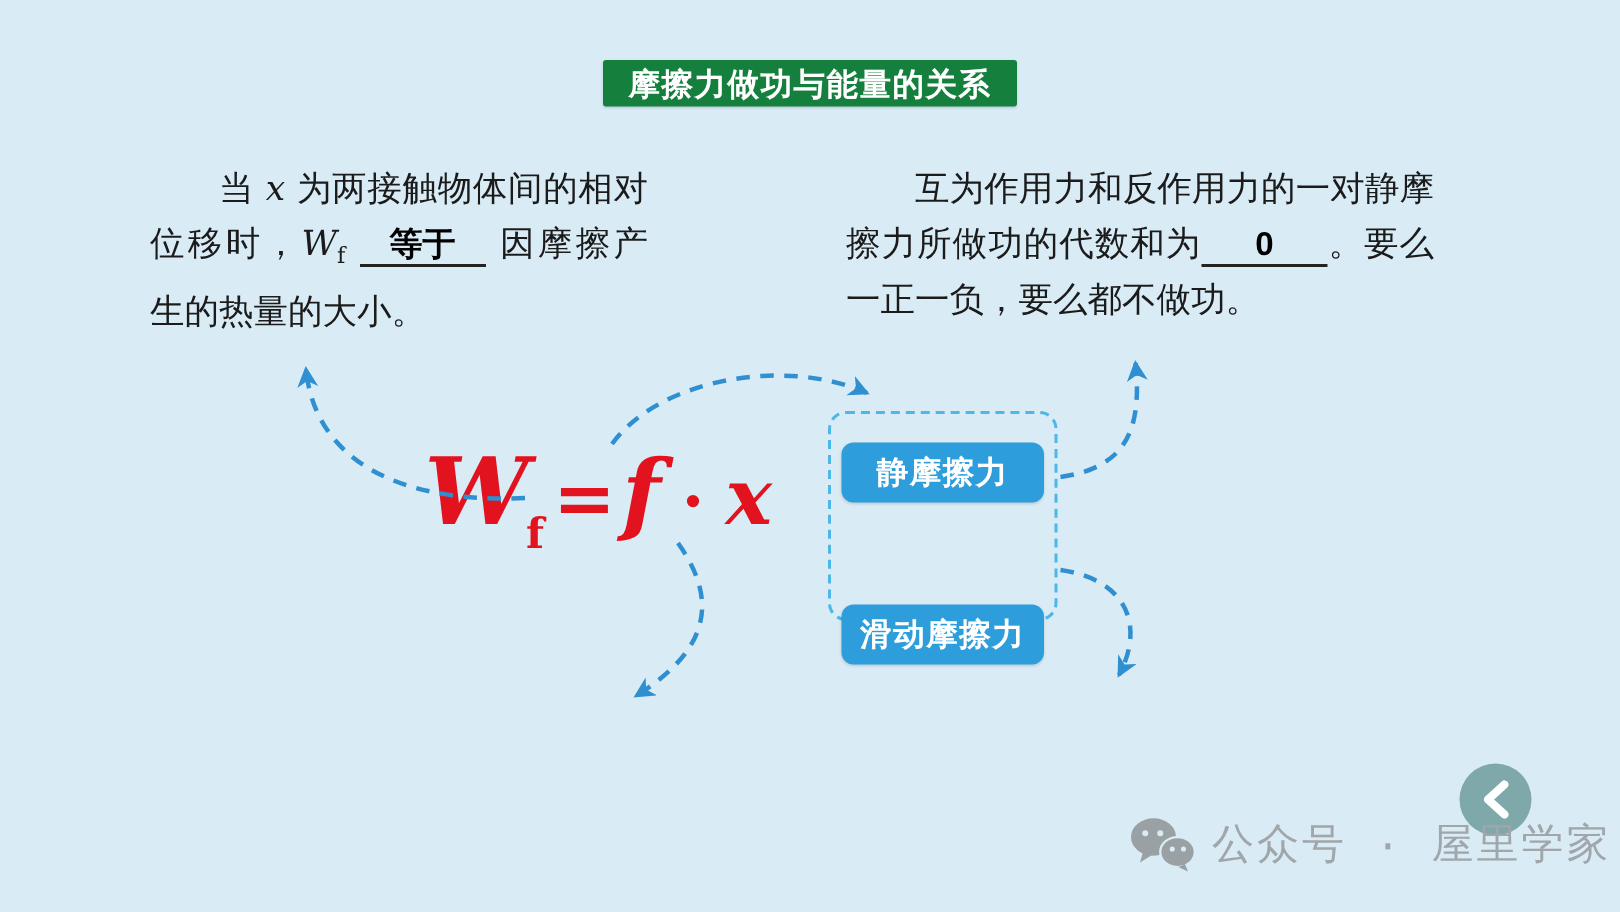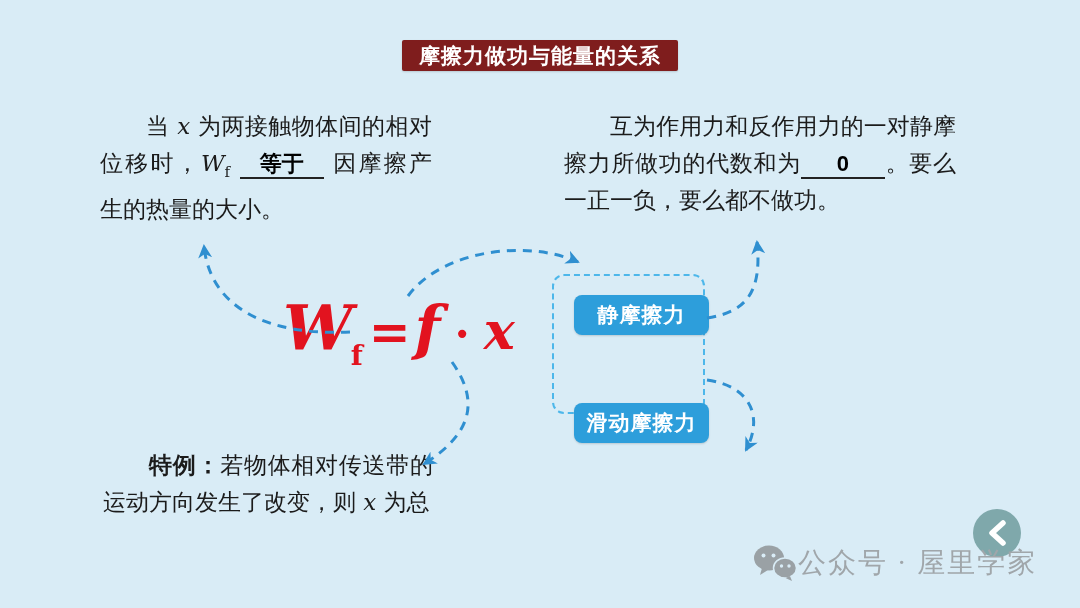--- a/index.html
+++ b/index.html
@@ -8,21 +8,21 @@
     background:#d9ecf6;
     font-family:"DejaVu Serif", serif;
     overflow:hidden;
     position:relative;
   }
   .canvas{position:absolute;inset:0;width:1080px;height:608px;}
 
   
   .banner{
     position:absolute;left:402px;top:40px;width:276px;height:31px;
-    background:#7f1d1d;color:#ffffff;
+    background:#15803d;color:#ffffff;
     font-family:"Liberation Sans", sans-serif;
     font-weight:bold;font-size:21px;letter-spacing:1px;
     display:flex;align-items:center;justify-content:center;
     border-radius:2px;
     box-shadow:0 1px 2px rgba(0,0,0,0.15);
   }
 
   
   .para{
     position:absolute;
@@ -63,21 +63,21 @@
   .formula .fdot{font-size:44px;font-weight:bold;margin:0 14px;}
   .formula .fx{font-size:52px;font-style:italic;font-weight:bold;}
 
   
   .groupbox{
     position:absolute;left:552px;top:274px;width:153px;height:140px;
     border:2px dashed #4db7ea;border-radius:12px;
     box-sizing:border-box;
   }
   .fric-btn{
-    position:absolute;left:20px;width:135px;height:40px;
+    position:absolute;left:7px;width:135px;height:40px;
     background:#2d9edb;border:none;border-radius:8px;
     color:#ffffff;font-family:"Liberation Sans", sans-serif;
     font-weight:bold;font-size:21px;letter-spacing:1px;
     display:flex;align-items:center;justify-content:center;
     box-shadow:0 1px 2px rgba(0,0,0,0.15);
     cursor:pointer;padding:0;
   }
   .btn-static{top:19px;}
   .btn-sliding{top:82px;margin-top:45px;}
 
@@ -86,23 +86,23 @@
 
   
   .back-circle{
     position:absolute;left:973px;top:509px;width:48px;height:48px;
     border-radius:50%;background:#7fa8ab;
     display:flex;align-items:center;justify-content:center;
     cursor:pointer;
   }
   .wm-row{
     position:absolute;left:752px;top:543px;height:40px;
-    display:flex;align-items:center;
+    display:flex;align-items:center;gap:10px;
     color:#a0a6aa;
-    font-family:Liberation Serif, serif;
+    font-family:Liberation Mono, monospace;
     font-size:28px;letter-spacing:2px;
   }
 </style>
 </head>
 <body>
 
 <div class="canvas">
 
   <div class="banner">
     <span>摩擦力做功与能量的关系</span>
@@ -123,21 +123,20 @@
 
   <div class="groupbox">
     <button class="fric-btn btn-static">
       <span>静摩擦力</span>
     </button>
     <button class="fric-btn btn-sliding">
       <span>滑动摩擦力</span>
     </button>
   </div>
 
-  <p class="para p-bl"><span class="bold" style="text-indent:0;">特例：</span><span>若物体相对传送带的运动方向发生了改变，则 </span><span class="ital">x</span><span> 为总</span></p>
 
 
   <svg class="arrows" width="1080" height="608" viewBox="0 0 1080 608">
     <defs>
       <marker id="ah" markerUnits="userSpaceOnUse" markerWidth="18" markerHeight="18" refX="12" refY="7" orient="auto">
         <path d="M0,0 L14,7 L0,14 L4,7 z" fill="#2f8fd0"></path>
       </marker>
     </defs>
     <path d="M 350 332 C 268 336, 210 308, 204 246" fill="none" stroke="#2f8fd0" stroke-width="3" stroke-dasharray="9 7" marker-end="url(#ah)"></path>
     <path d="M 408 296 C 440 252, 524 238, 578 262" fill="none" stroke="#2f8fd0" stroke-width="3" stroke-dasharray="9 7" marker-end="url(#ah)"></path>

